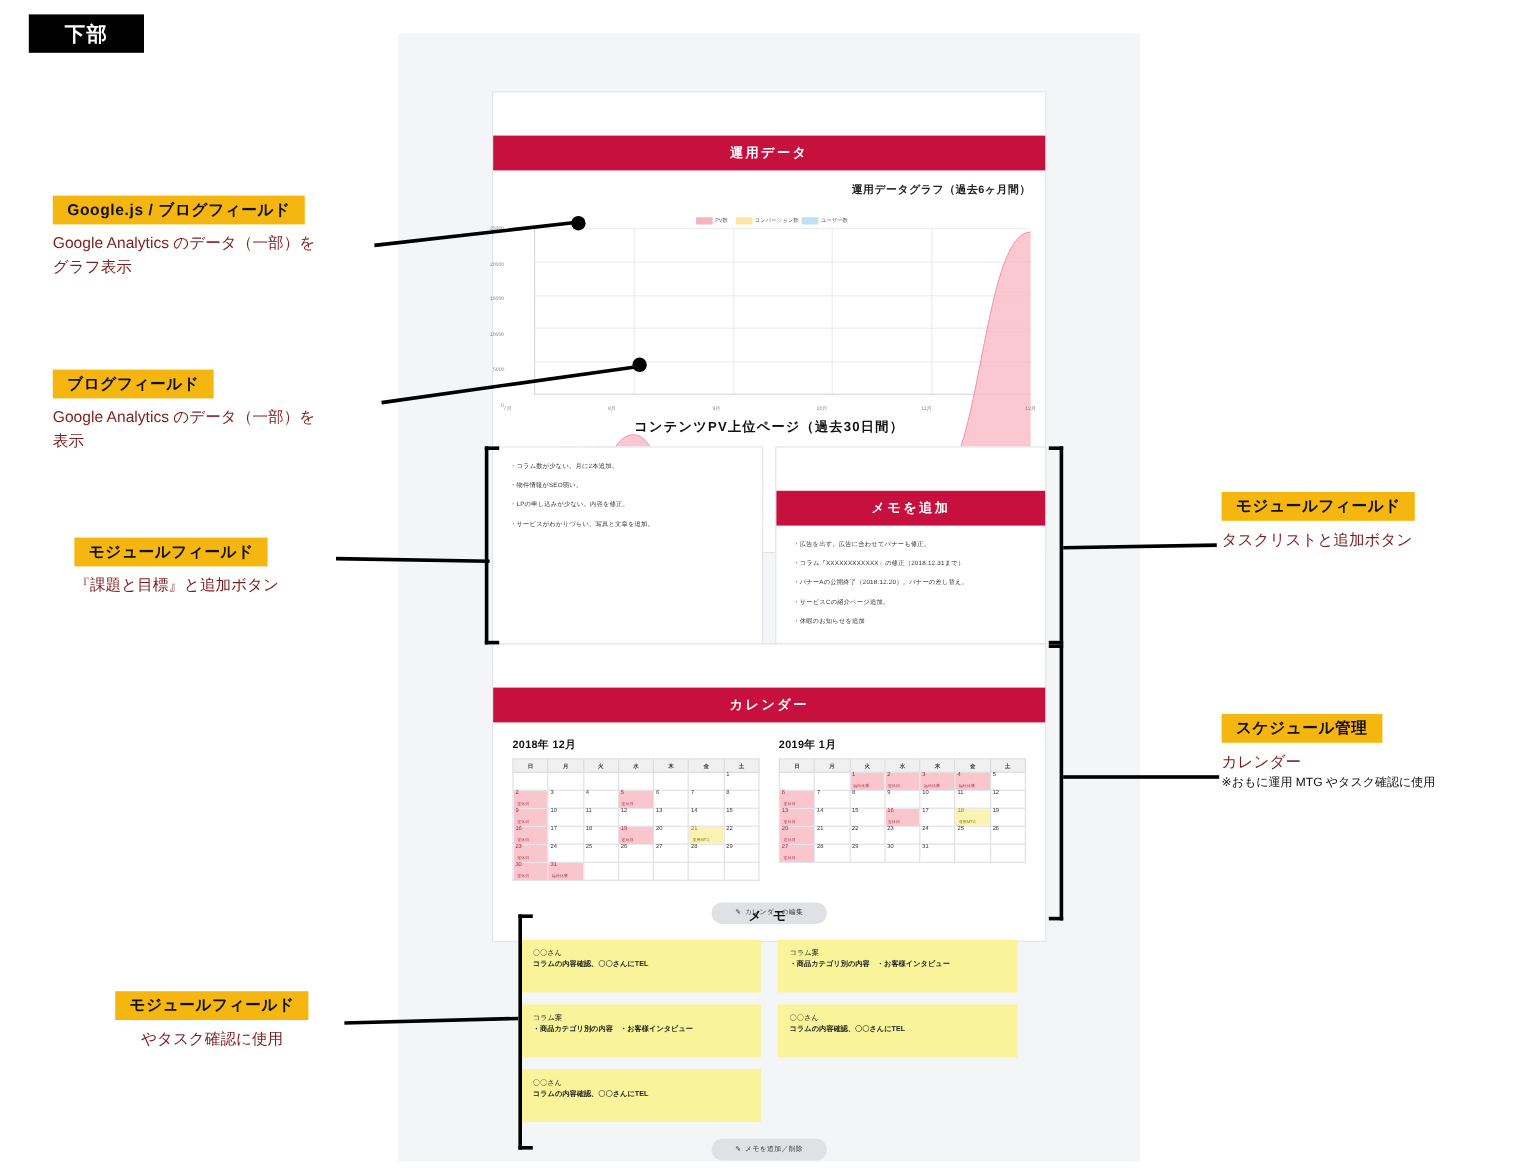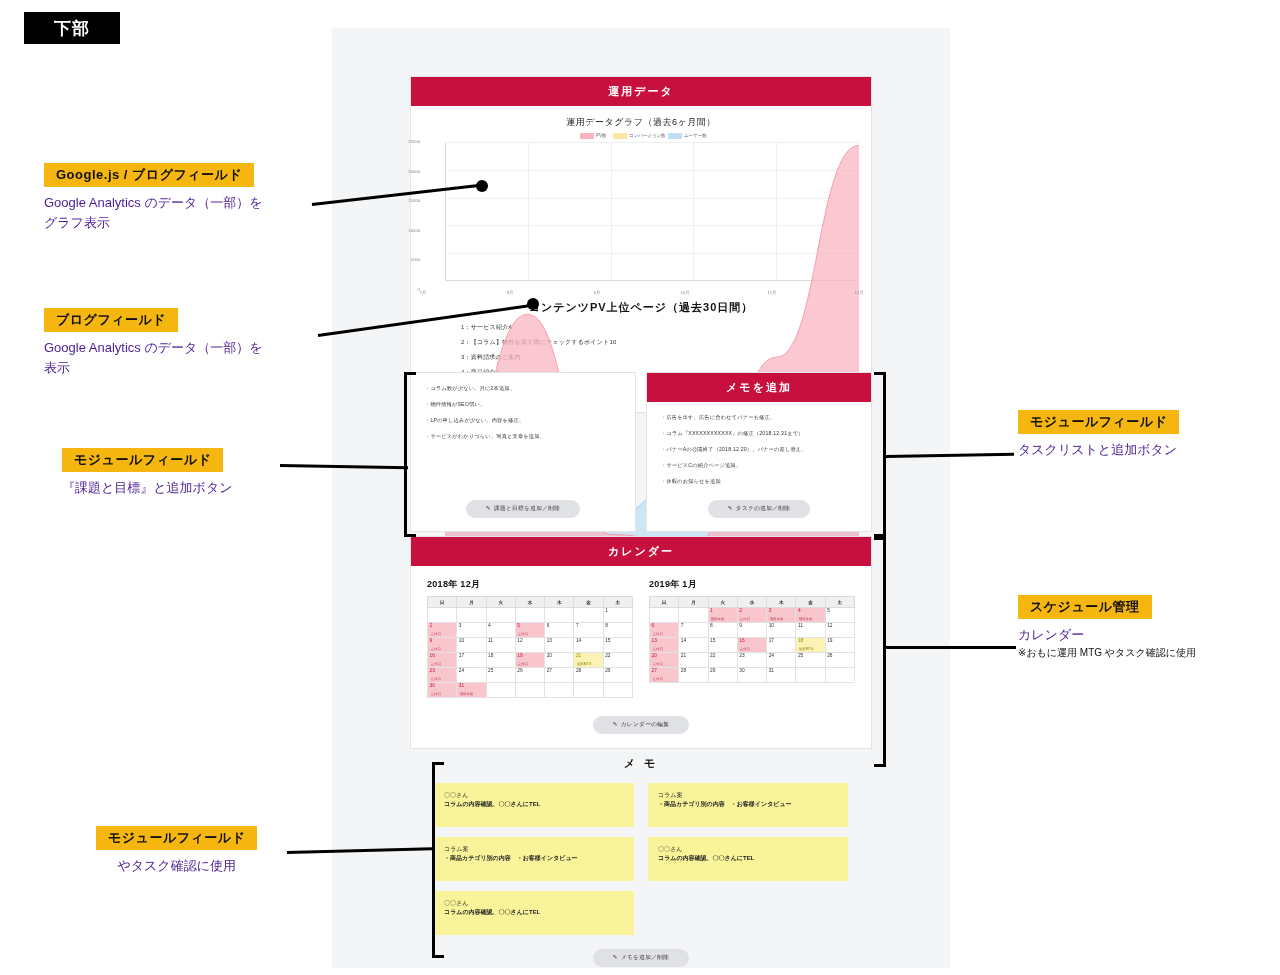--- a/index.html
+++ b/index.html
@@ -39,28 +39,29 @@
   .appbar .bar-icon i:nth-child(1){height:5px}
   .appbar .bar-icon i:nth-child(2){height:8px}
   .appbar .bar-icon i:nth-child(3){height:11px}
 
   
   .card { background:#fff; border:1px solid #e3e4e7; }
   .card-head {
     background:#c8103e; color:#fff; text-align:center;
     font-size:11px; font-weight:bold; letter-spacing:2px;
     padding:7px 0;
+    margin-top:36px;
   }
 
   
   .panel-data { position:absolute; left:78px; top:48px; width:462px; }
   .panel-data .body { padding:10px 12px 14px; }
   .chart-title {
-    text-align:center; font-size:9px; font-weight:normal; color:#222;
-    letter-spacing:.5px; margin-bottom:4px;
+    text-align:right; font-size:9px; font-weight:bold; color:#222;
+    letter-spacing:.5px; margin-bottom:16px;
   }
   .legend { display:flex; justify-content:center; gap:9px; margin-bottom:3px; }
   .legend .lg { display:flex; align-items:center; gap:2px; }
   .legend .sw { width:14px; height:6px; border-radius:1px; }
   .legend .lt { font-size:3.6px; color:#666; transform:scale(1.25); transform-origin:left center; }
 
   .chartwrap { position:relative; height:148px; padding-left:22px; padding-bottom:9px; }
   .plot { position:relative; width:100%; height:100%; }
   .ylabs { position:absolute; left:-22px; top:0; height:100%; width:21px; }
   .ylabs span {
@@ -141,21 +142,21 @@
   .memo-l2 { font-size:6px; color:#222; font-weight:bold; }
   .memo-foot { display:flex; justify-content:center; margin-top:14px; }
 
   
   .anno { position:absolute; }
   .anno .chip {
     display:inline-block; background:#f5b60f; color:#111;
     font-size:13px; font-weight:bold; padding:3px 12px; letter-spacing:.5px;
     white-space:nowrap;
   }
-  .anno .desc { font-size:13px; color:#4c1d95; line-height:1.55; margin-top:6px; }
+  .anno .desc { font-size:13px; color:#7f1d1d; line-height:1.55; margin-top:6px; }
   .anno .sub { font-size:10px; color:#111; line-height:1.5; }
   .anno.right { text-align:left; }
 
   
   .leader { position:absolute; background:#000; transform-origin:left center; height:3px; }
   .dot { position:absolute; width:12px; height:12px; border-radius:50%; background:#000; }
 
   
   .bracket { position:absolute; border:3px solid #000; }
   .br-left  { border-right:none; }

